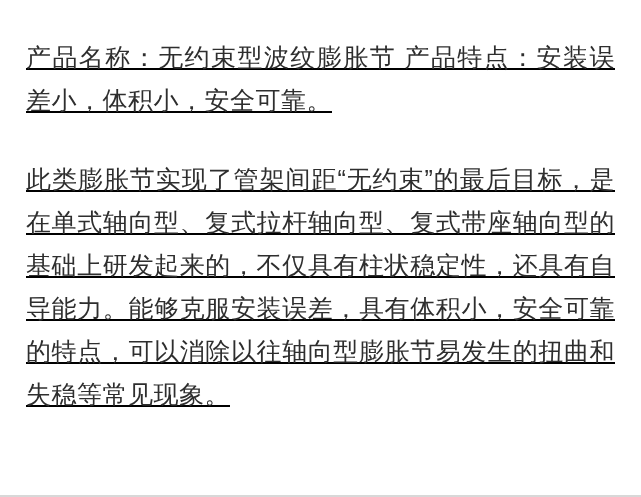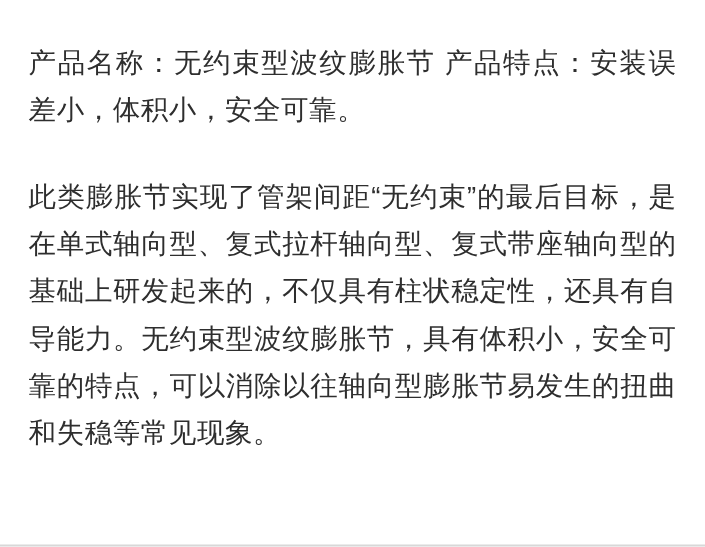--- a/index.html
+++ b/index.html
@@ -12,20 +12,21 @@
     background: #ffffff;
     font-family: "Liberation Sans", sans-serif;
     overflow: hidden;
   }
   .page {
     position: relative;
     width: 641px;
     height: 497px;
     background: #ffffff;
     box-sizing: border-box;
+    text-decoration: underline;
   }
   .content {
     padding: 36px 26px 0 26px;
   }
   .para {
     color: #2e2e2e;
     font-size: 25px;
     line-height: 43px;
     letter-spacing: 0.5px;
     text-align: justify;
@@ -42,16 +43,16 @@
     height: 2px;
     background: #d8d8d8;
   }
 </style>
 </head>
 <body>
 
 <div class="page">
   <div class="content">
     <p class="para para-1">产品名称：无约束型波纹膨胀节 产品特点：安装误差小，体积小，安全可靠。</p>
-    <p class="para para-2">此类膨胀节实现了管架间距“无约束”的最后目标，是在单式轴向型、复式拉杆轴向型、复式带座轴向型的基础上研发起来的，不仅具有柱状稳定性，还具有自导能力。无约束型波纹膨胀节，具有体积小，安全可靠的特点，可以消除以往轴向型膨胀节易发生的扭曲和失稳等常见现象。</p>
+    <p class="para para-2">此类膨胀节实现了管架间距“无约束”的最后目标，是在单式轴向型、复式拉杆轴向型、复式带座轴向型的基础上研发起来的，不仅具有柱状稳定性，还具有自导能力。能够克服安装误差，具有体积小，安全可靠的特点，可以消除以往轴向型膨胀节易发生的扭曲和失稳等常见现象。</p>
   </div>
   <div class="bottom-rule"></div>
 </div>
 
 </body></html>

